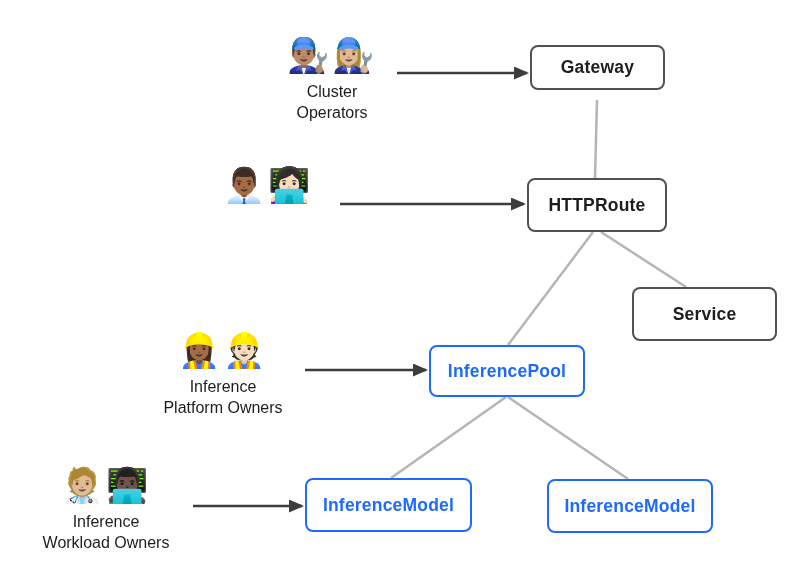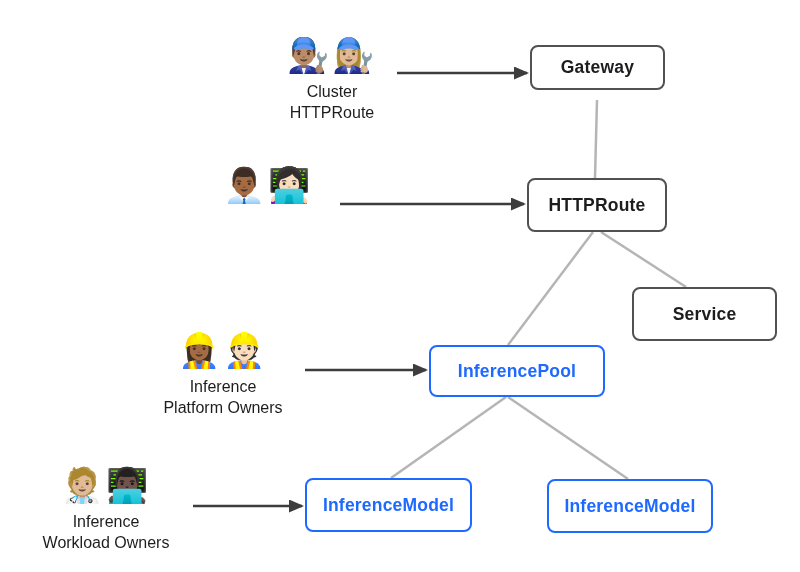--- a/index.html
+++ b/index.html
@@ -38,21 +38,21 @@
     border: 2.5px solid #515151;
     color: #1d1d1f;
   }
   .node.extension {
     border: 2.5px solid #1e69ff;
     color: #1e69ff;
   }
   .node-gateway        { left: 530px; top: 45px;  width: 135px; height: 45px; }
   .node-httproute      { left: 527px; top: 178px; width: 140px; height: 54px; }
   .node-service        { left: 632px; top: 287px; width: 145px; height: 54px; }
-  .node-inferencepool  { left: 429px; top: 345px; width: 176px; height: 52px; }
+  .node-inferencepool  { left: 429px; top: 345px; width: 156px; height: 52px; }
   .node-inferencemodel-1 { left: 305px; top: 478px; width: 167px; height: 54px; }
   .node-inferencemodel-2 { left: 547px; top: 479px; width: 166px; height: 54px; }
 
   .actor {
     position: absolute;
     display: flex;
     flex-direction: column;
     align-items: center;
     transform: translateX(-50%);
     text-align: center;
@@ -95,21 +95,21 @@
 
     <line x1="397" y1="73" x2="527" y2="73" stroke="#3d3d3d" stroke-width="2.3" marker-end="url(#arrowhead)"></line>
     <line x1="340" y1="204" x2="524" y2="204" stroke="#3d3d3d" stroke-width="2.3" marker-end="url(#arrowhead)"></line>
     <line x1="305" y1="370" x2="426" y2="370" stroke="#3d3d3d" stroke-width="2.3" marker-end="url(#arrowhead)"></line>
     <line x1="193" y1="506" x2="302" y2="506" stroke="#3d3d3d" stroke-width="2.3" marker-end="url(#arrowhead)"></line>
   </svg>
 
   <div class="actor actor-cluster-operators">
     <span class="actor-emojis">👨🏽‍🔧👩🏼‍🔧</span>
     <span class="actor-label">Cluster
-HTTPRoute</span>
+Operators</span>
   </div>
 
   <div class="actor actor-application-developers">
     <span class="actor-emojis">👨🏾‍💼👩🏻‍💻</span>
   </div>
 
   <div class="actor actor-inference-platform-owners">
     <span class="actor-emojis">👷🏾‍♀️👷🏻</span>
     <span class="actor-label">Inference
 Platform Owners</span>

